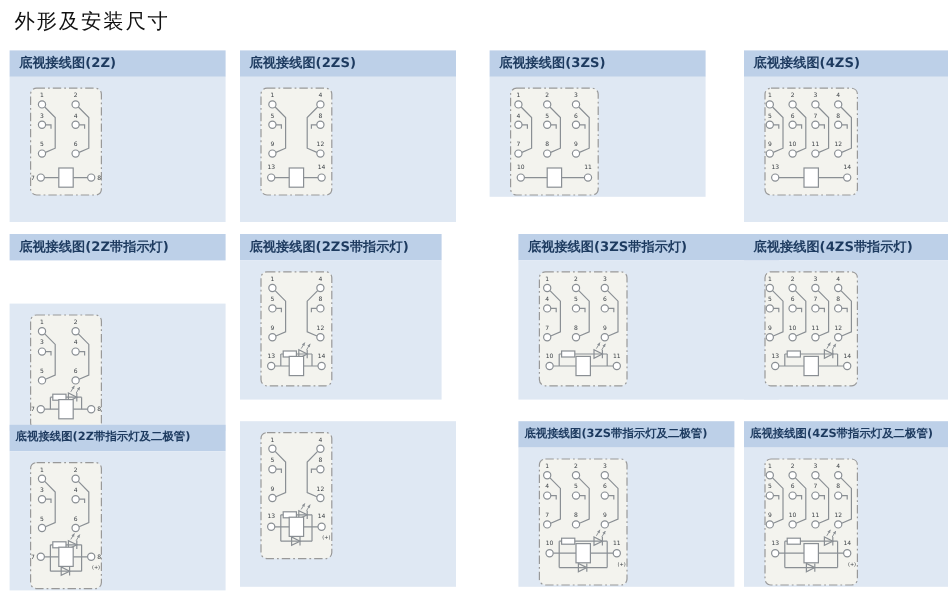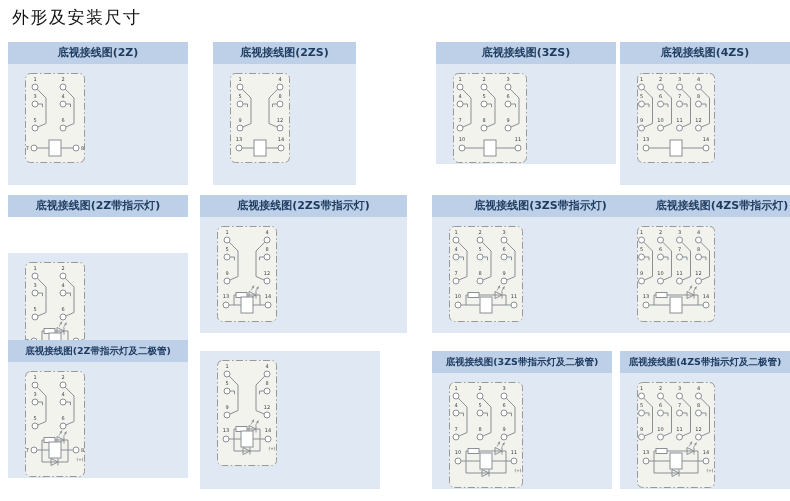--- a/index.html
+++ b/index.html
@@ -2,21 +2,21 @@
 <html style="--page-bg: #ffffff; --title-text: #111111; --header-bg: #bdd0e8; --header-text: #1d3a5f; --body-bg: #dfe8f3;"><head>
 <meta charset="utf-8">
 <style>
   html,body{margin:0;padding:0;background:#ffffff;font-family:"DejaVu Sans",sans-serif;}
   #stage{position:relative;width:790px;height:501px;background:var(--page-bg,#fff);overflow:hidden;}
   .page-title{position:absolute;left:12px;top:6px;font-size:17px;font-weight:normal;
               color:var(--title-text,#111);letter-spacing:1.5px;}
   .panel{position:absolute;display:flex;flex-direction:column;}
   .panel-header{height:22px;line-height:22px;background:var(--header-bg,#bdd0e8);
                 color:var(--header-text,#1d3a5f);font-size:11px;font-weight:600;
-                text-align:center;padding:0 8px;white-space:nowrap;overflow:hidden;
+                text-align:left;padding:0 8px;white-space:nowrap;overflow:hidden;
                 box-sizing:border-box;flex:0 0 22px;}
   .panel-header.long{font-size:9.5px;padding:0 5px;}
   .panel-body{flex:1;background:var(--body-bg,#dfe8f3);padding:8px 0 0 16px;box-sizing:border-box;}
   svg{display:block;}
 </style>
 </head>
 <body>
 
 <div id="stage">
   <div class="page-title">外形及安装尺寸</div>
@@ -44,21 +44,21 @@
             <polyline points="42,32 46.5,32 46.5,35.2" fill="none" stroke="#8a8f94" stroke-width="1"></polyline>
             <line x1="13" y1="76" x2="49" y2="76" stroke="#8a8f94" stroke-width="1"></line>
             <circle cx="10" cy="76" r="3" fill="#ffffff" stroke="#8a8f94" stroke-width="1"></circle>
             <circle cx="52" cy="76" r="3" fill="#ffffff" stroke="#8a8f94" stroke-width="1"></circle>
             <rect x="25" y="68" width="12" height="16" fill="#ffffff" stroke="#8a8f94" stroke-width="1"></rect>
             <text x="5" y="77.8" font-size="5" fill="#3c4146" text-anchor="end" font-family="DejaVu Sans, sans-serif">7</text>
             <text x="57" y="77.8" font-size="5" fill="#3c4146" text-anchor="start" font-family="DejaVu Sans, sans-serif">8</text>
           </svg>
     </div>
   </div>
-      <div class="panel" style="left: 213px; top: 42px; width: 143px; height: 143px;">
+      <div class="panel" style="left: 200px; top: 42px; width: 180px; height: 143px;">
     <div class="panel-header">底视接线图(2ZS)</div>
     <div class="panel-body">
       <svg viewBox="0 0 62 92" width="62" height="92">
             <rect x="1.5" y="1.5" width="59" height="89" rx="5" fill="#f3f3ee" stroke="#999999" stroke-width="1" stroke-dasharray="7 2.5 1.5 2.5"></rect>
             <circle cx="11" cy="15" r="3" fill="#ffffff" stroke="#8a8f94" stroke-width="1"></circle>
             <text x="11" y="9" font-size="5" fill="#3c4146" text-anchor="middle" font-family="DejaVu Sans, sans-serif">1</text>
             <circle cx="11" cy="32" r="3" fill="#ffffff" stroke="#8a8f94" stroke-width="1"></circle>
             <text x="11" y="26" font-size="5" fill="#3c4146" text-anchor="middle" font-family="DejaVu Sans, sans-serif">5</text>
             <circle cx="11" cy="56" r="3" fill="#ffffff" stroke="#8a8f94" stroke-width="1"></circle>
             <text x="11" y="50" font-size="5" fill="#3c4146" text-anchor="middle" font-family="DejaVu Sans, sans-serif">9</text>
@@ -74,21 +74,21 @@
             <polyline points="48,32 43.5,32 43.5,35.2" fill="none" stroke="#8a8f94" stroke-width="1"></polyline>
             <line x1="13" y1="76" x2="49" y2="76" stroke="#8a8f94" stroke-width="1"></line>
             <circle cx="10" cy="76" r="3" fill="#ffffff" stroke="#8a8f94" stroke-width="1"></circle>
             <circle cx="52" cy="76" r="3" fill="#ffffff" stroke="#8a8f94" stroke-width="1"></circle>
             <rect x="25" y="68" width="12" height="16" fill="#ffffff" stroke="#8a8f94" stroke-width="1"></rect>
             <text x="10" y="69" font-size="5" fill="#3c4146" text-anchor="middle" font-family="DejaVu Sans, sans-serif">13</text>
             <text x="52" y="69" font-size="5" fill="#3c4146" text-anchor="middle" font-family="DejaVu Sans, sans-serif">14</text>
           </svg>
     </div>
   </div>
-      <div class="panel" style="left: 436px; top: 42px; width: 180px; height: 106px;">
+      <div class="panel" style="left: 408px; top: 42px; width: 180px; height: 106px;">
     <div class="panel-header">底视接线图(3ZS)</div>
     <div class="panel-body">
       <svg viewBox="0 0 76 92" width="76" height="92">
             <rect x="1.5" y="1.5" width="73" height="89" rx="5" fill="#f3f3ee" stroke="#999999" stroke-width="1" stroke-dasharray="7 2.5 1.5 2.5"></rect>
             <circle cx="8" cy="15" r="3" fill="#ffffff" stroke="#8a8f94" stroke-width="1"></circle>
             <text x="8" y="9" font-size="5" fill="#3c4146" text-anchor="middle" font-family="DejaVu Sans, sans-serif">1</text>
             <circle cx="8" cy="32" r="3" fill="#ffffff" stroke="#8a8f94" stroke-width="1"></circle>
             <text x="8" y="26" font-size="5" fill="#3c4146" text-anchor="middle" font-family="DejaVu Sans, sans-serif">4</text>
             <circle cx="8" cy="56" r="3" fill="#ffffff" stroke="#8a8f94" stroke-width="1"></circle>
             <text x="8" y="50" font-size="5" fill="#3c4146" text-anchor="middle" font-family="DejaVu Sans, sans-serif">7</text>
@@ -198,21 +198,21 @@
             <line x1="39.5" y1="66.5" x2="42.5" y2="61.5" stroke="#8a8f94" stroke-width="0.8"></line>
             <polygon points="42.5,61.5 42.27705183931474,64.3983260889084 40.04757023246212,63.060637124796834" fill="#8a8f94"></polygon>
             <rect x="25" y="72" width="12" height="16" fill="#ffffff" stroke="#8a8f94" stroke-width="1"></rect>
             <circle cx="10" cy="80" r="3" fill="#ffffff" stroke="#8a8f94" stroke-width="1"></circle>
             <circle cx="52" cy="80" r="3" fill="#ffffff" stroke="#8a8f94" stroke-width="1"></circle>
             <text x="5" y="81.8" font-size="5" fill="#3c4146" text-anchor="end" font-family="DejaVu Sans, sans-serif">7</text>
             <text x="57" y="81.8" font-size="5" fill="#3c4146" text-anchor="start" font-family="DejaVu Sans, sans-serif">8</text>
           </svg>
     </div>
   </div>
-      <div class="panel" style="left: 200px; top: 195px; width: 207px; height: 138px;">
+      <div class="panel" style="left: 200px; top: 195px; width: 168px; height: 138px;">
     <div class="panel-header">底视接线图(2ZS带指示灯)</div>
     <div class="panel-body">
       <svg viewBox="0 0 62 98" width="62" height="98">
             <rect x="1.5" y="1.5" width="59" height="95" rx="5" fill="#f3f3ee" stroke="#999999" stroke-width="1" stroke-dasharray="7 2.5 1.5 2.5"></rect>
             <circle cx="11" cy="15" r="3" fill="#ffffff" stroke="#8a8f94" stroke-width="1"></circle>
             <text x="11" y="9" font-size="5" fill="#3c4146" text-anchor="middle" font-family="DejaVu Sans, sans-serif">1</text>
             <circle cx="11" cy="32" r="3" fill="#ffffff" stroke="#8a8f94" stroke-width="1"></circle>
             <text x="11" y="26" font-size="5" fill="#3c4146" text-anchor="middle" font-family="DejaVu Sans, sans-serif">5</text>
             <circle cx="11" cy="56" r="3" fill="#ffffff" stroke="#8a8f94" stroke-width="1"></circle>
             <text x="11" y="50" font-size="5" fill="#3c4146" text-anchor="middle" font-family="DejaVu Sans, sans-serif">9</text>
@@ -342,21 +342,21 @@
             <line x1="57.5" y1="66.5" x2="60.5" y2="61.5" stroke="#8a8f94" stroke-width="0.8"></line>
             <polygon points="60.5,61.5 60.27705183931474,64.3983260889084 58.04757023246212,63.060637124796834" fill="#8a8f94"></polygon>
             <rect x="34" y="72" width="12" height="16" fill="#ffffff" stroke="#8a8f94" stroke-width="1"></rect>
             <circle cx="10" cy="80" r="3" fill="#ffffff" stroke="#8a8f94" stroke-width="1"></circle>
             <circle cx="70" cy="80" r="3" fill="#ffffff" stroke="#8a8f94" stroke-width="1"></circle>
             <text x="10" y="73" font-size="5" fill="#3c4146" text-anchor="middle" font-family="DejaVu Sans, sans-serif">13</text>
             <text x="70" y="73" font-size="5" fill="#3c4146" text-anchor="middle" font-family="DejaVu Sans, sans-serif">14</text>
           </svg>
     </div>
   </div>
-      <div class="panel" style="left: 8px; top: 340px; width: 180px; height: 100px;">
+      <div class="panel" style="left: 8px; top: 354px; width: 180px; height: 100px;">
     <div class="panel-header long">底视接线图(2Z带指示灯及二极管)</div>
     <div class="panel-body">
       <svg viewBox="0 0 62 108" width="62" height="108">
             <rect x="1.5" y="1.5" width="59" height="105" rx="5" fill="#f3f3ee" stroke="#999999" stroke-width="1" stroke-dasharray="7 2.5 1.5 2.5"></rect>
             <circle cx="11" cy="15" r="3" fill="#ffffff" stroke="#8a8f94" stroke-width="1"></circle>
             <text x="11" y="9" font-size="5" fill="#3c4146" text-anchor="middle" font-family="DejaVu Sans, sans-serif">1</text>
             <circle cx="11" cy="32" r="3" fill="#ffffff" stroke="#8a8f94" stroke-width="1"></circle>
             <text x="11" y="26" font-size="5" fill="#3c4146" text-anchor="middle" font-family="DejaVu Sans, sans-serif">3</text>
             <circle cx="11" cy="56" r="3" fill="#ffffff" stroke="#8a8f94" stroke-width="1"></circle>
             <text x="11" y="50" font-size="5" fill="#3c4146" text-anchor="middle" font-family="DejaVu Sans, sans-serif">5</text>

